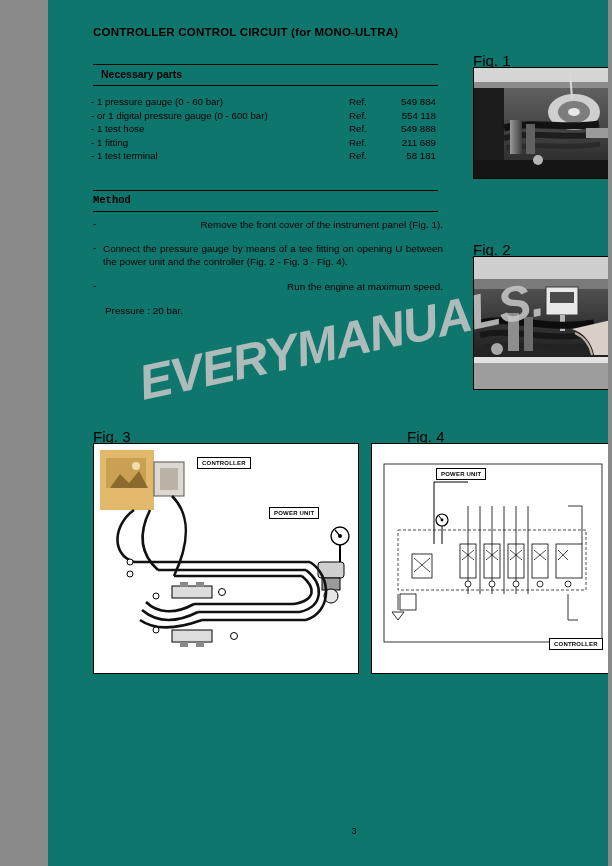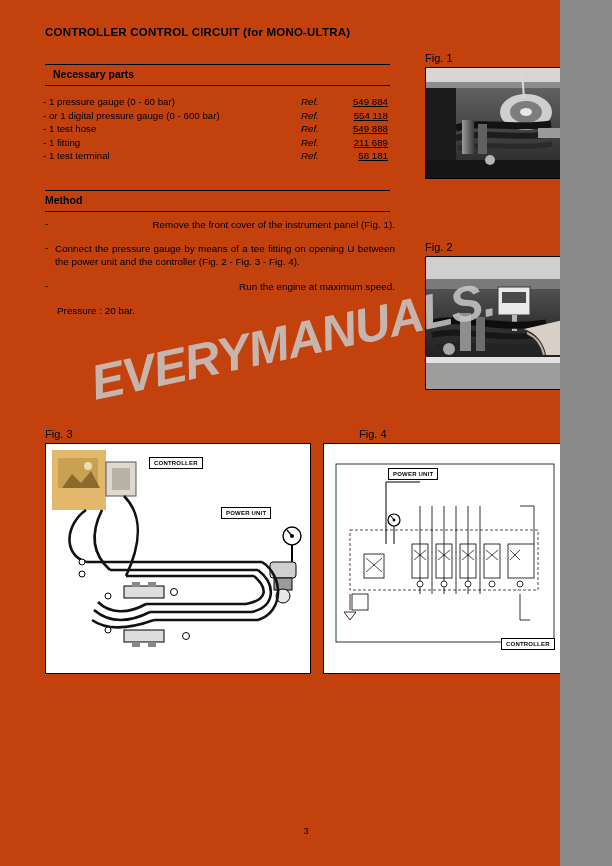--- a/index.html
+++ b/index.html
@@ -7,22 +7,23 @@
     padding: 0;
     background: #8a8a8a;
   }
   body {
     font-family: "Liberation Sans", sans-serif;
   }
   .page {
     position: relative;
     width: 560px;
     height: 866px;
-    background: #c2410c;
+    background: #0f766e;
     overflow: hidden;
+    margin-left: 48px;
   }
   .title {
     position: absolute;
     left: 45px;
     top: 26px;
     font-size: 11.5px;
     font-weight: bold;
     letter-spacing: 0.2px;
     color: #000;
   }
@@ -51,32 +52,33 @@
     top: 95px;
     width: 345px;
     font-size: 9.7px;
     color: #000;
   }
   .parts-row {
     display: flex;
     line-height: 13.6px;
   }
   .parts-row .lbl { width: 258px; }
-  .parts-row .ref { width: 46px; font-style: italic; }
-  .parts-row .num { text-align: right; width: 41px; text-decoration: underline; }
+  .parts-row .ref { width: 46px; }
+  .parts-row .num { text-align: right; width: 41px; }
 
   
   .method-head {
     position: absolute;
     left: 45px;
     top: 194px;
     width: 345px;
     font-size: 10.5px;
     font-weight: bold;
     color: #000;
+    font-family: Liberation Mono, monospace;
   }
   .method-rule-top { left: 45px; top: 190px; width: 345px; }
   .method-rule-bot { left: 45px; top: 211px; width: 345px; }
 
   .method-body {
     position: absolute;
     left: 45px;
     top: 218px;
     width: 350px;
     font-size: 9.9px;
@@ -90,21 +92,21 @@
   .m-text { flex: 1; line-height: 13.2px; text-align: right; }
   .m-text.just { text-align: justify; }
   .m-plain {
     margin-left: 12px;
     line-height: 13.2px;
   }
 
   
   .fig-cap {
     position: absolute;
-    font-size: 11px;
+    font-size: 15px;
     color: #000;
   }
   
   .fig1-cap { left: 425px; top: 52px; }
   .fig1 {
     position: absolute;
     left: 425px;
     top: 67px;
     width: 143px;
     height: 110px;

